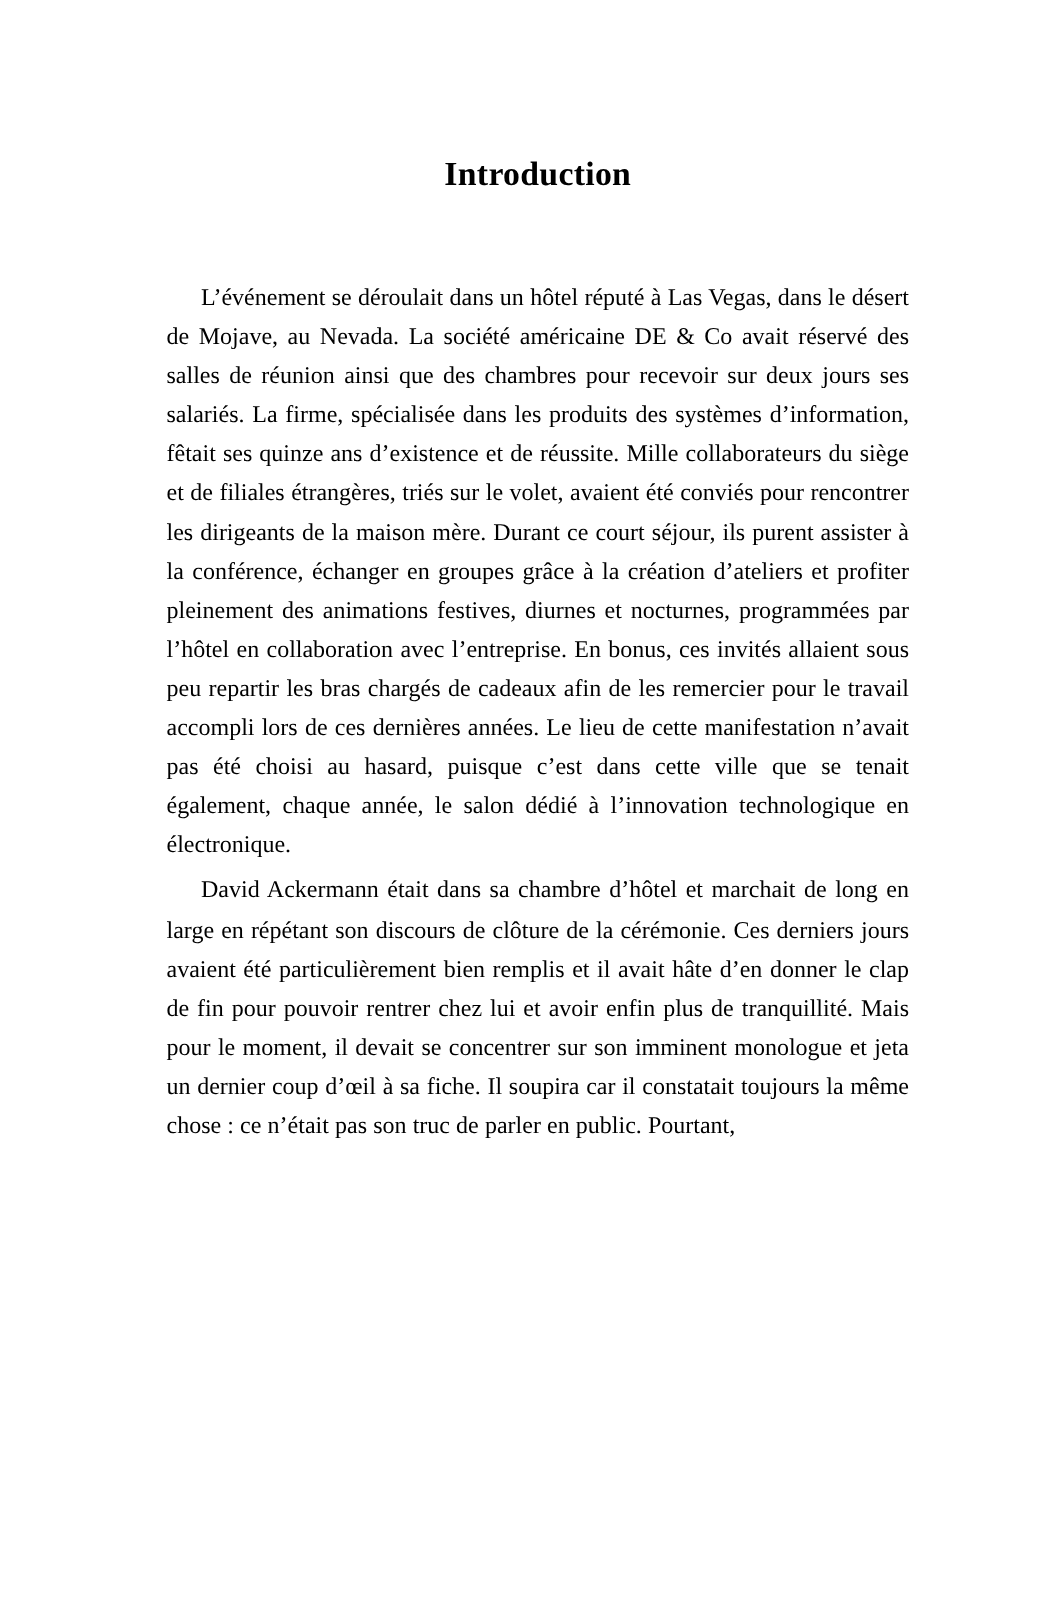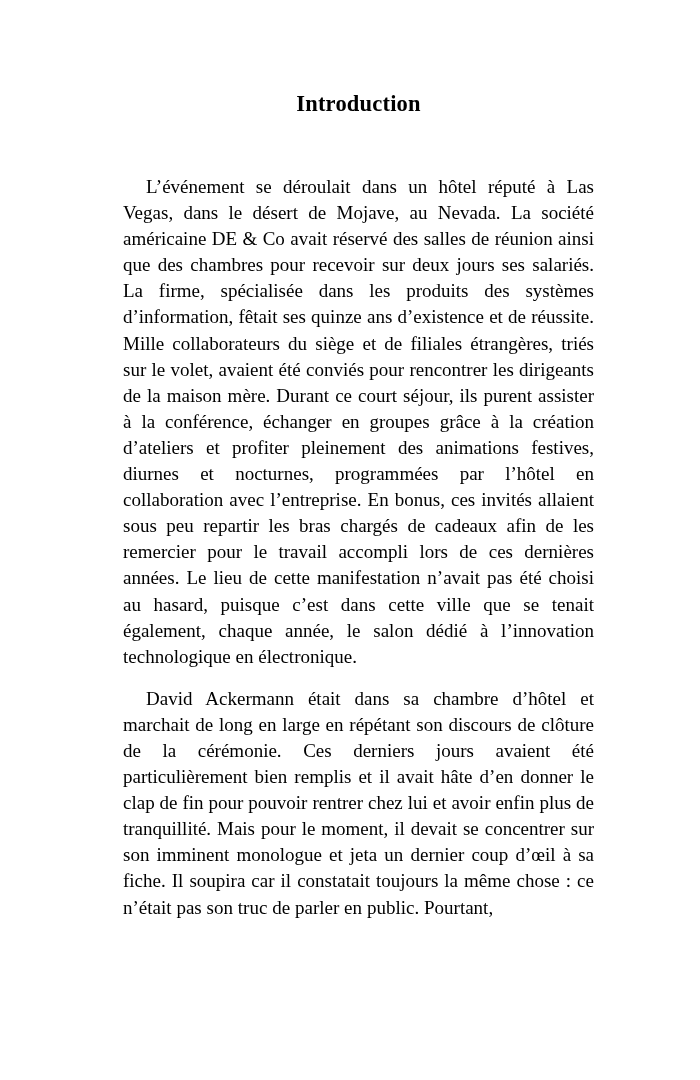--- a/index.html
+++ b/index.html
@@ -24,33 +24,33 @@
     left: 107px;
     top: 0;
     width: 503px;
   }
 
   .chapter-title {
     font-size: 22.5px;
     font-weight: bold;
     text-align: center;
     letter-spacing: 0.2px;
-    margin: 4px;
+    margin: 16px;
     padding-top: 86px;
     line-height: 1.2;
   }
 
   .body-text {
     margin: 0;
     padding-top: 37px;
   }
 
   .para {
-    margin: 16px;
-    font-size: 19px;
+    margin: 4px;
+    font-size: 16px;
     line-height: 26.1px;
     text-align: justify;
     text-justify: inter-word;
     text-indent: 23px;
     hyphens: none;
     -webkit-hyphens: none;
     word-spacing: 0.1px;
   }
 
   

